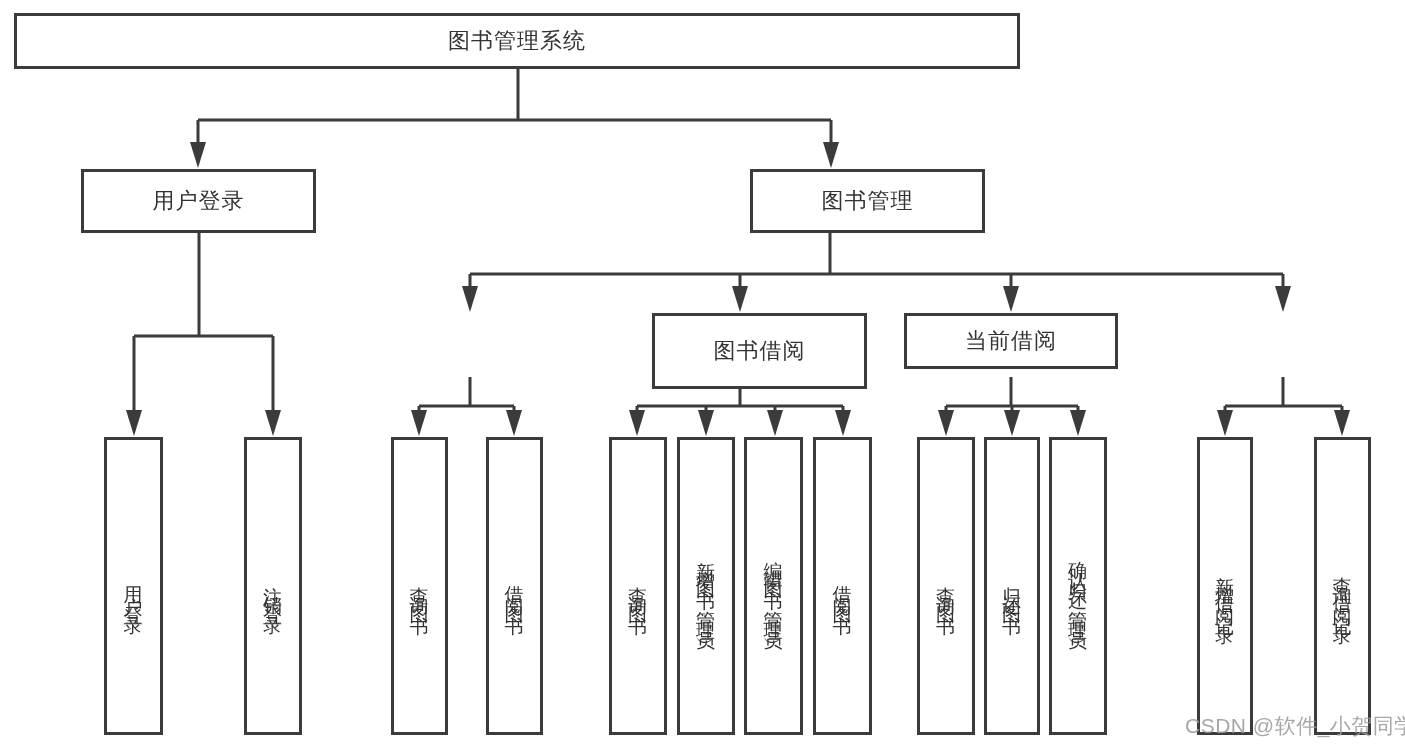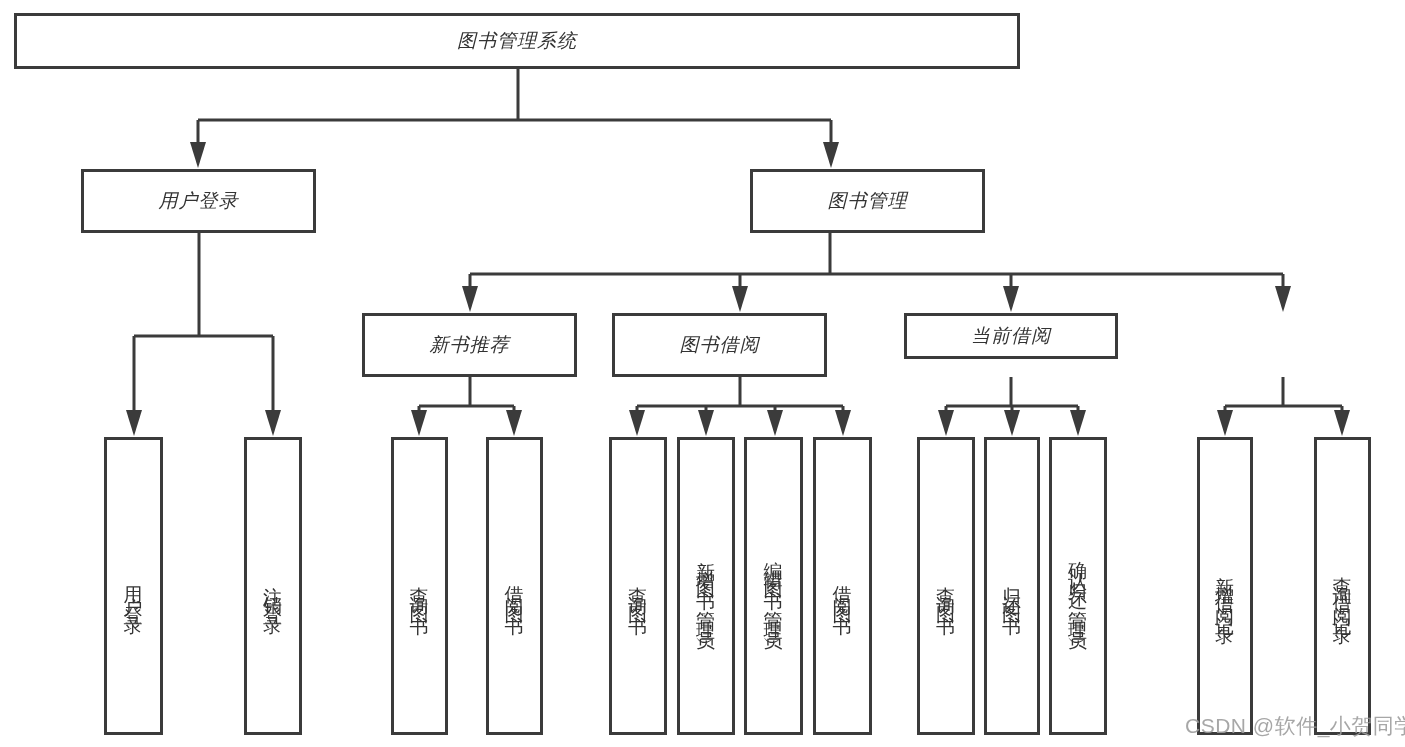--- a/index.html
+++ b/index.html
@@ -25,24 +25,23 @@
     box-sizing: border-box;
     border: 3px solid var(--line);
     background: var(--background);
     display: flex;
     align-items: center;
     justify-content: center;
     color: var(--text);
     z-index: 1;
   }
   .node.h .lbl {
-    font-size: 19px;
+    font-size: 22px;
     letter-spacing: 1px;
     white-space: nowrap;
-    font-style: italic;
   }
   .node.v { top: 437px; height: 298px; }
   .node.v .lbl {
     writing-mode: vertical-rl;
     text-orientation: mixed;
     font-size: 19px;
     letter-spacing: 10px;
     line-height: 1;
     margin-bottom: -10px;
   }
@@ -103,27 +102,24 @@
     <span class="lbl">图书管理系统</span>
   </div>
 
   <div class="node h" style="left:81px;top:169px;width:235px;height:64px">
     <span class="lbl">用户登录</span>
   </div>
   <div class="node h" style="left:750px;top:169px;width:235px;height:64px">
     <span class="lbl">图书管理</span>
   </div>
 
-  <div class="node h" style="left:362px;top:313px;width:215px;height:64px">
-    <span class="lbl">新书推荐</span>
-  </div>
-  <div class="node h" style="left:612px;top:313px;width:215px;height:64px">
+  <div class="node h" style="left:652px;top:313px;width:215px;height:76px">
     <span class="lbl">图书借阅</span>
   </div>
-  <div class="node h" style="left:904px;top:313px;width:214px;height:46px">
+  <div class="node h" style="left:904px;top:313px;width:214px;height:56px">
     <span class="lbl">当前借阅</span>
   </div>
 
   <div class="node v" style="left:104px;width:59px">
     <span class="lbl">用户登录</span>
   </div>
   <div class="node v" style="left:244px;width:58px">
     <span class="lbl">注销登录</span>
   </div>
 

